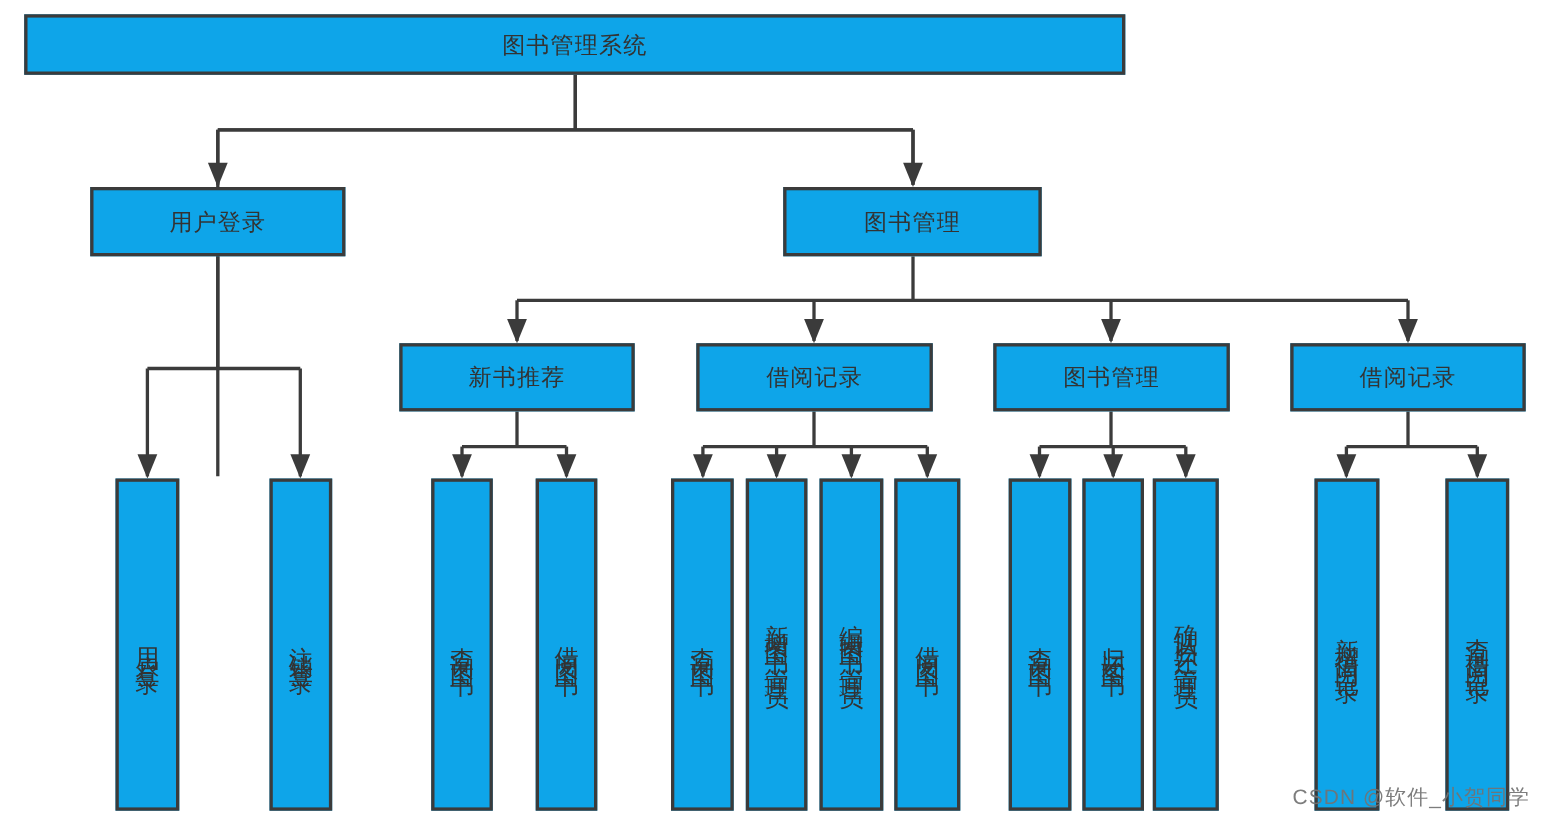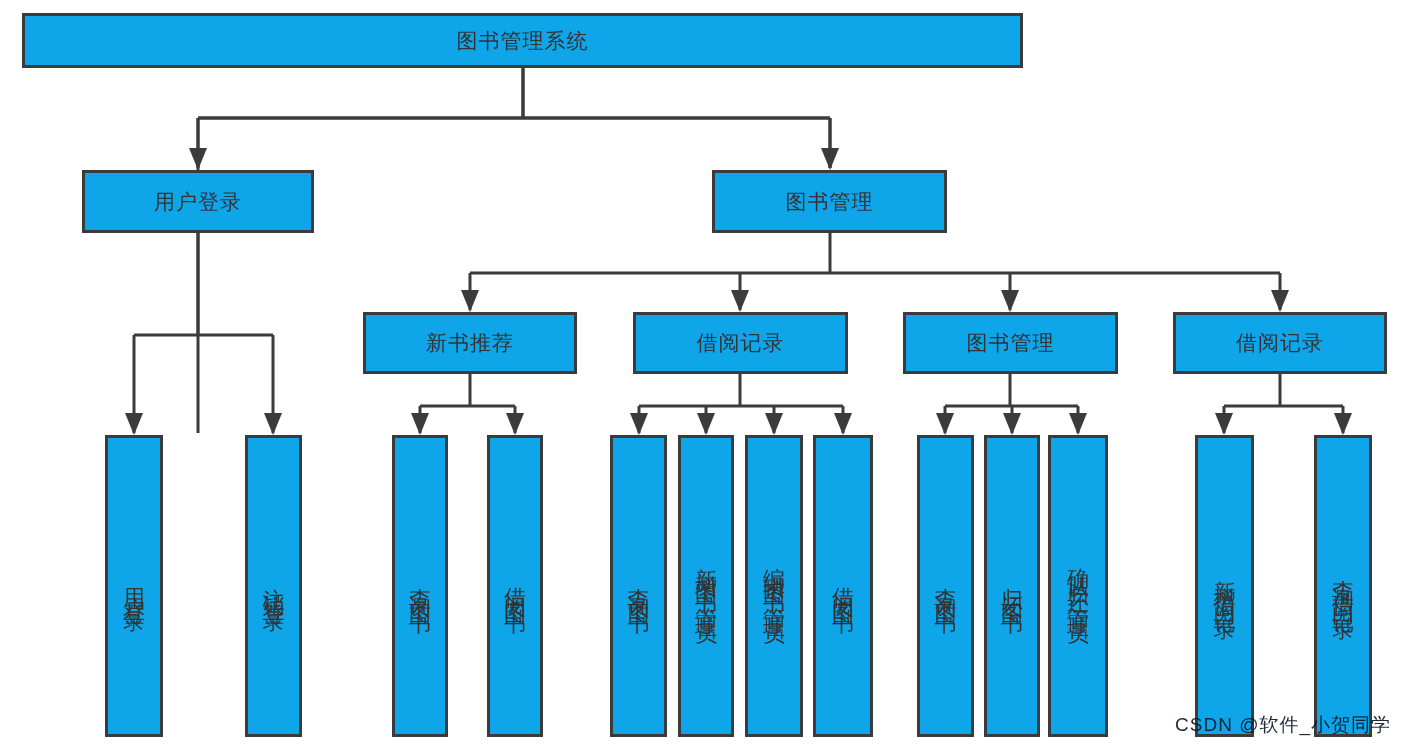--- a/index.html
+++ b/index.html
@@ -43,21 +43,21 @@
     letter-spacing: 8px;
     line-height: 1;
     white-space: nowrap;
   }
   .watermark {
     position: absolute;
     right: 14px;
     top: 712px;
     font-size: 19px;
     letter-spacing: 1px;
-    color: #0f172a;
+    color: #737373;
     opacity: 0.92;
     white-space: nowrap;
     z-index: 5;
   }
 </style>
 </head>
 <body>
 
 <div id="stage">
 

